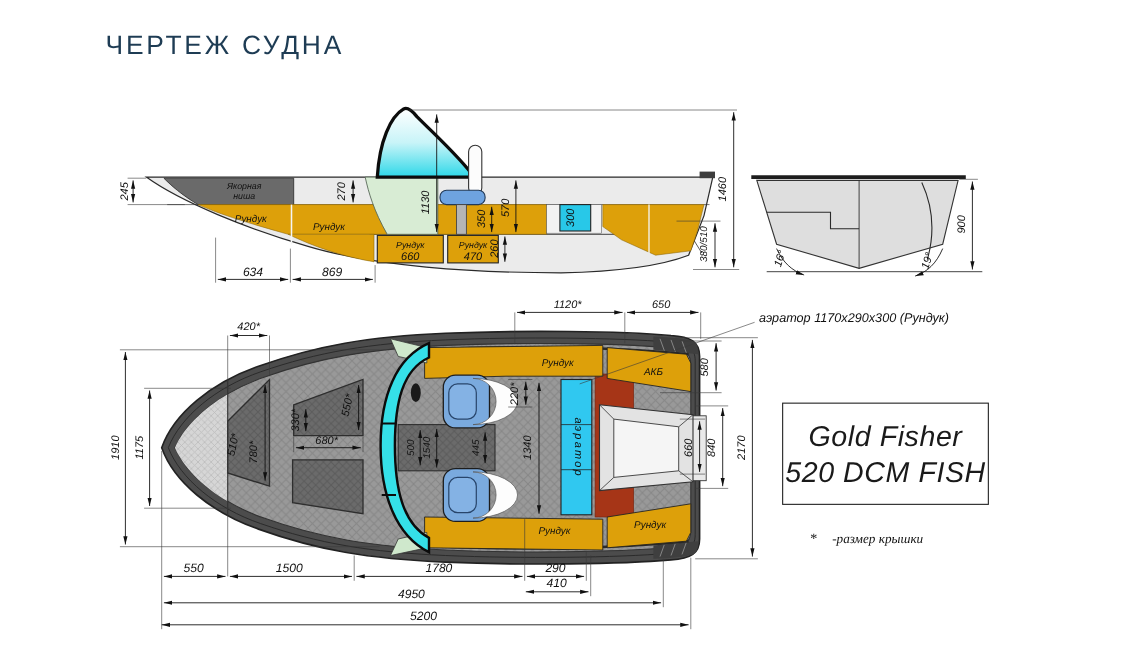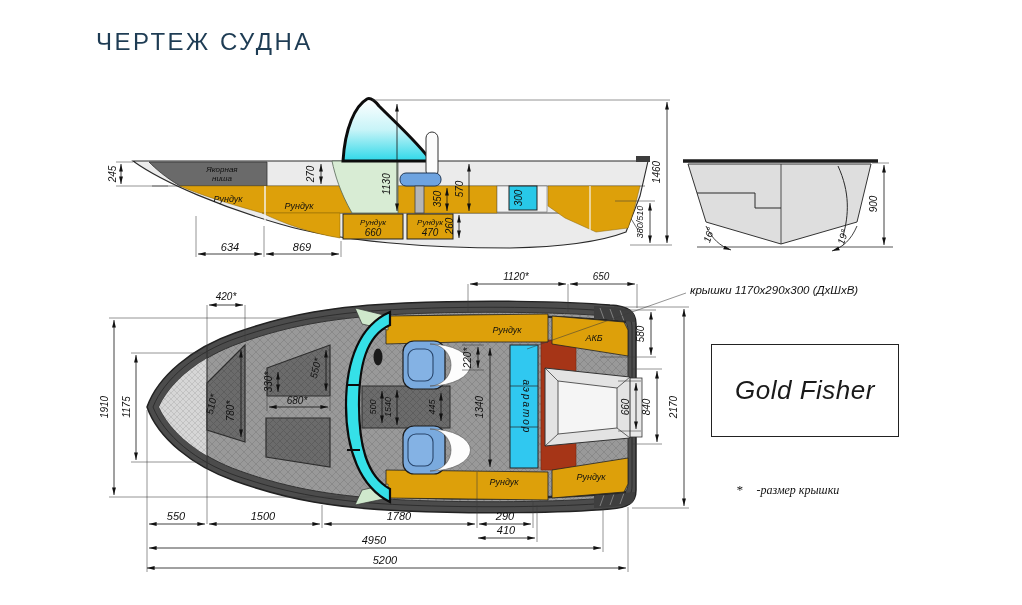--- a/index.html
+++ b/index.html
@@ -11,21 +11,21 @@
   svg text{font-family:"Liberation Sans",sans-serif;fill:#101010;}
   .dim{font-size:10px;font-style:italic;}
   .dim9{font-size:9px;font-style:italic;}
   .dim11{font-size:11px;font-style:italic;}
   .lbl{font-size:9px;font-style:italic;}
   .lbl8{font-size:8px;font-style:italic;}
   .mid{text-anchor:middle;}
   .dl{stroke:#111;stroke-width:0.8;fill:none;}
   .xl{stroke:#3a3a3a;stroke-width:0.55;fill:none;}
   .ol{stroke:#2a2a2a;fill:none;}
-  #model-plate{position:absolute;left:711px;top:344px;width:186px;height:91px;border:1.6px solid #222;
+  #model-plate{position:absolute;left:711px;top:366px;width:186px;height:91px;border:1.6px solid #222;
                background:#fff;display:flex;flex-direction:column;align-items:center;justify-content:center;}
   #model-plate div{font-style:italic;font-size:26px;line-height:33px;color:#1a1a1a;letter-spacing:0.5px;}
   #callout-text{position:absolute;left:690px;top:284px;font-style:italic;font-size:11.5px;color:#111;}
   #footnote{position:absolute;left:736px;top:482px;font-style:italic;font-size:12px;color:#111;font-family:Liberation Serif, serif;}
   #footnote .star{margin-right:14px;font-size:13px;}
 </style>
 </head>
 <body>
 
 <div id="stage">
@@ -284,23 +284,24 @@
         <line class="dl" x1="478" y1="538" x2="535" y2="538" marker-start="url(#ar)" marker-end="url(#ar)"></line>
         <text class="dim11 mid" x="506" y="534">410</text>
         <line class="dl" x1="149" y1="548" x2="601" y2="548" marker-start="url(#ar)" marker-end="url(#ar)"></line>
         <text class="dim11 mid" x="374" y="544">4950</text>
         <line class="dl" x1="147" y1="568" x2="626" y2="568" marker-start="url(#ar)" marker-end="url(#ar)"></line>
         <text class="dim11 mid" x="385" y="564">5200</text>
       </g>
     </g>
   </svg>
 
-  <span id="callout-text">крышки 1170х290х300 (ДхШхВ)</span>
+  <span id="callout-text">аэратор 1170х290х300 (Рундук)</span>
 
   <div id="model-plate">
     <div>Gold Fisher</div>
+    <div>520 DCM FISH</div>
   </div>
 
   <div id="footnote">
     <span class="star">*</span><span>-размер крышки</span>
   </div>
 
 </div>
 
 </body></html>

